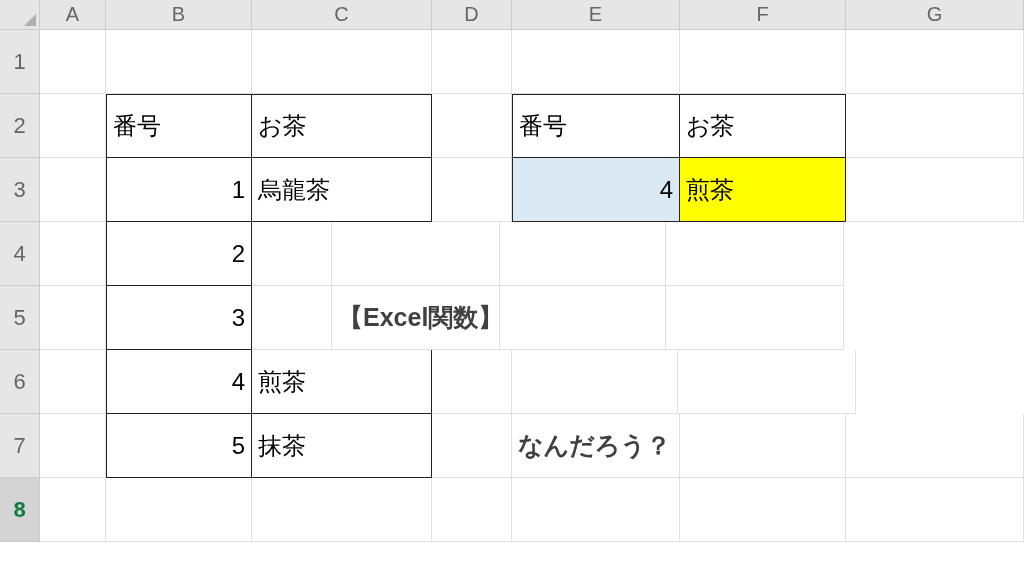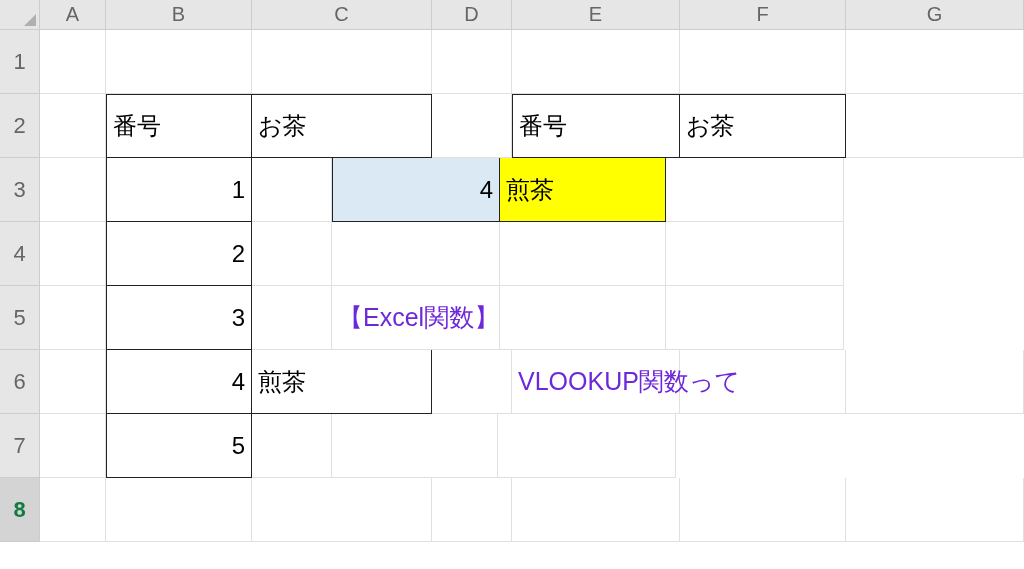--- a/index.html
+++ b/index.html
@@ -93,22 +93,22 @@
     .cell.num { justify-content: flex-end; }
     .cell.txt { justify-content: flex-start; }
     
     .b-l { border-left: 1.5px solid #222 !important; }
     .b-r { border-right: 1.5px solid #222 !important; text-align: right; }
     .b-t { border-top: 1.5px solid #222 !important; }
     .b-b { border-bottom: 1.5px solid #222 !important; }
     .fill-blue { background: #dbe9f4; }
     .fill-yellow { background: #ffff00; }
     .redtext {
-      color: #6d28d9;
-      font-weight: normal;
+      color: #404040;
+      font-weight: bold;
       font-size: 25px;
       white-space: nowrap;
     }
     .wA { width: 66px; }
     .wB { width: 146px; }
     .wC { width: 180px; }
     .wD { width: 80px; }
     .wE { width: 168px; }
     .wF { width: 166px; }
     .wG { width: 178px; }
@@ -160,20 +160,21 @@
       <div class="cell wC txt b-t b-r b-b">お茶</div>
       <div class="cell wD"></div>
       <div class="cell wE txt b-l b-t b-r b-b">番号</div>
       <div class="cell wF txt b-t b-r b-b">お茶</div>
       <div class="cell wG"></div>
     </div>
 
     <div class="row">
       <div class="cell wA"></div>
       <div class="cell wB num b-l b-r b-b">1</div>
+      <div class="cell wC txt b-r b-b">烏龍茶</div>
       <div class="cell wD"></div>
       <div class="cell wE num b-l b-r b-b fill-blue">4</div>
       <div class="cell wF txt b-r b-b fill-yellow">煎茶</div>
       <div class="cell wG"></div>
     </div>
 
     <div class="row">
       <div class="cell wA"></div>
       <div class="cell wB num b-l b-r b-b">2</div>
       <div class="cell wD"></div>
@@ -191,31 +192,32 @@
         </div>
       <div class="cell wF"></div>
       <div class="cell wG"></div>
     </div>
 
     <div class="row">
       <div class="cell wA"></div>
       <div class="cell wB num b-l b-r b-b">4</div>
       <div class="cell wC txt b-r b-b">煎茶</div>
       <div class="cell wD"></div>
+      <div class="cell wF"></div>
+      <div class="cell wG"></div>
+    </div>
+
+    <div class="row">
+      <div class="cell wA"></div>
+      <div class="cell wB num b-l b-r b-b">5</div>
+      <div class="cell wC txt b-r b-b">抹茶</div>
+      <div class="cell wD"></div>
       <div class="cell wE txt overflow">
-          <span class="redtext">VLOOKUP関数って</span>
+          <span class="redtext">なんだろう？</span>
         </div>
-      <div class="cell wF"></div>
-      <div class="cell wG"></div>
-    </div>
-
-    <div class="row">
-      <div class="cell wA"></div>
-      <div class="cell wB num b-l b-r b-b">5</div>
-      <div class="cell wD"></div>
       <div class="cell wF"></div>
       <div class="cell wG"></div>
     </div>
 
     <div class="row">
       <div class="cell wA"></div>
       <div class="cell wB"></div>
       <div class="cell wC"></div>
       <div class="cell wD"></div>
       <div class="cell wE"></div>

